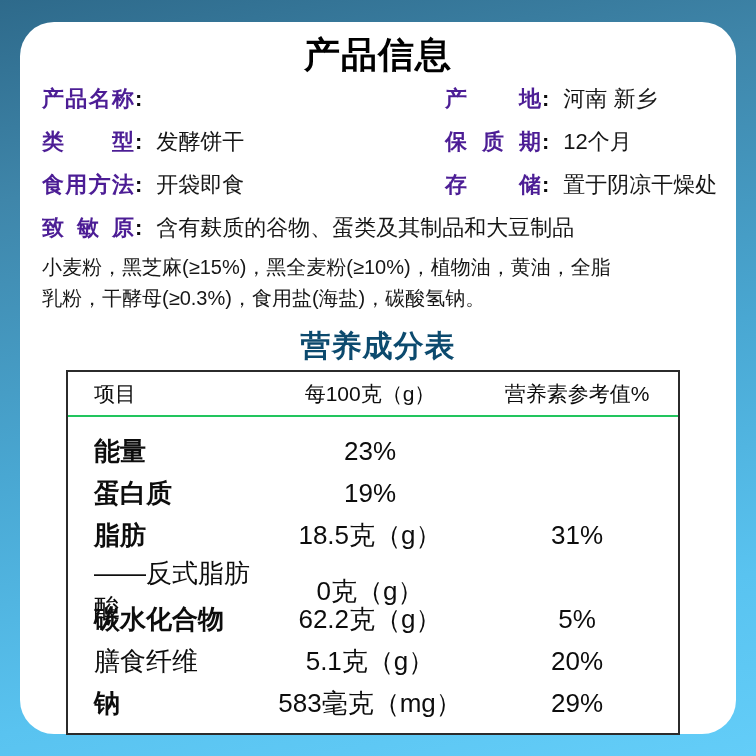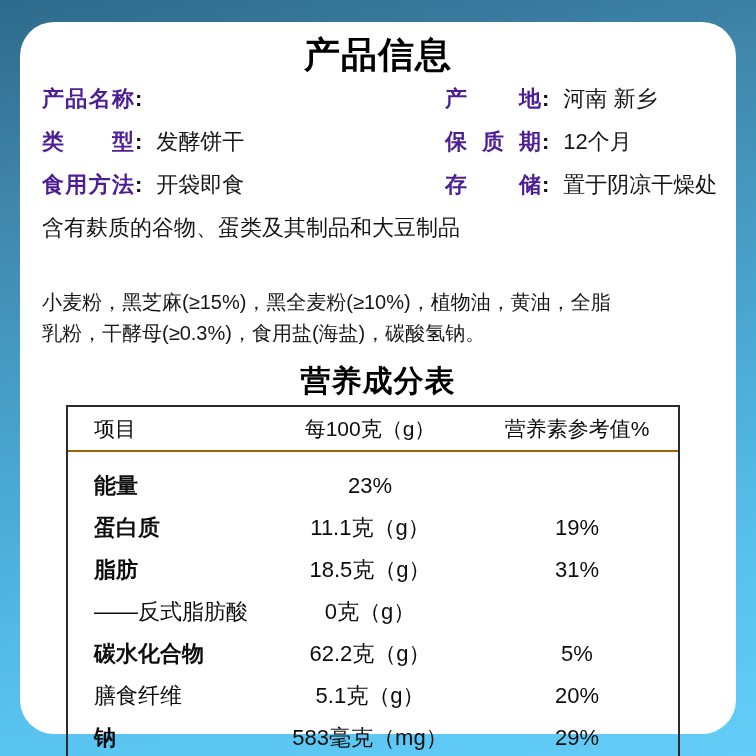--- a/index.html
+++ b/index.html
@@ -78,52 +78,51 @@
   }
   .info-row-full .labwrap { flex: 0 0 auto; line-height: 43px; }
   .info-row-full .info-value { line-height: 43px; }
   .ingredients-row { margin-top: 3px; }
   .ingredients-row .labwrap { line-height: 31px; }
   .ingredients-value {
     font-size: 20px;
     line-height: 31px;
     white-space: pre-line;
     color: #161616;
-    margin-top: 35px;
   }
   
   .nutrition-title {
     text-align: center;
     font-size: 30px;
     line-height: 40px;
     font-weight: 700;
     letter-spacing: 1px;
     margin-top: 12px;
-    color: #000000;
+    color: #0c4a6e;
   }
   .ntable {
     margin-left: 24px;
     margin-top: 4px;
     width: 614px;
     border: 2px solid #2b2b2b;
     box-sizing: border-box;
   }
   .trow {
     display: grid;
     grid-template-columns: 196px 212px 1fr;
     align-items: center;
     height: 42px;
-    font-size: 22px;
+    font-size: 26px;
   }
   .trow .c1 { padding-left: 26px; text-align: left; }
   .trow .c2 { text-align: center; }
   .trow .c3 { text-align: center; }
   .thead {
     height: 43px;
-    border-bottom: 2px solid #a16207;
+    border-bottom: 2px solid #22c55e;
     font-size: 21px;
     font-weight: 400;
   }
   .tbody { padding: 13px 0 9px 0; }
   .bold { font-weight: 700; }
 </style>
 </head>
 <body>
 
 <div class="bg">
@@ -165,20 +164,21 @@
           <span class="info-value">开袋即食</span>
         </div>
         <div class="info-row">
           <span class="lab lab-right">存储</span>
             <span class="colon">:</span>
           <span class="info-value">置于阴凉干燥处</span>
         </div>
       </div>
 
       <div class="info-row-full">
+        <span class="labwrap"><span class="lab lab-left">致敏原</span><span class="colon">:</span></span>
         <span class="info-value">含有麸质的谷物、蛋类及其制品和大豆制品</span>
       </div>
 
       <div class="info-row-full ingredients-row">
         <span class="ingredients-value">小麦粉，黑芝麻(≥15%)，黑全麦粉(≥10%)，植物油，黄油，全脂
 乳粉，干酵母(≥0.3%)，食用盐(海盐)，碳酸氢钠。</span>
       </div>
     </div>
 
     <div class="nutrition-title">营养成分表</div>
@@ -189,21 +189,20 @@
         <span class="c2">每100克（g）</span>
         <span class="c3">营养素参考值%</span>
       </div>
       <div class="tbody">
         <div class="trow">
           <span class="c1 bold">能量</span>
           <span class="c3">23%</span>
         </div>
         <div class="trow">
           <span class="c1 bold">蛋白质</span>
-          <span class="c2">11.1克（g）</span>
           <span class="c3">19%</span>
         </div>
         <div class="trow">
           <span class="c1 bold">脂肪</span>
           <span class="c2">18.5克（g）</span>
           <span class="c3">31%</span>
         </div>
         <div class="trow">
           <span class="c1">——反式脂肪酸</span>
           <span class="c2">0克（g）</span>

